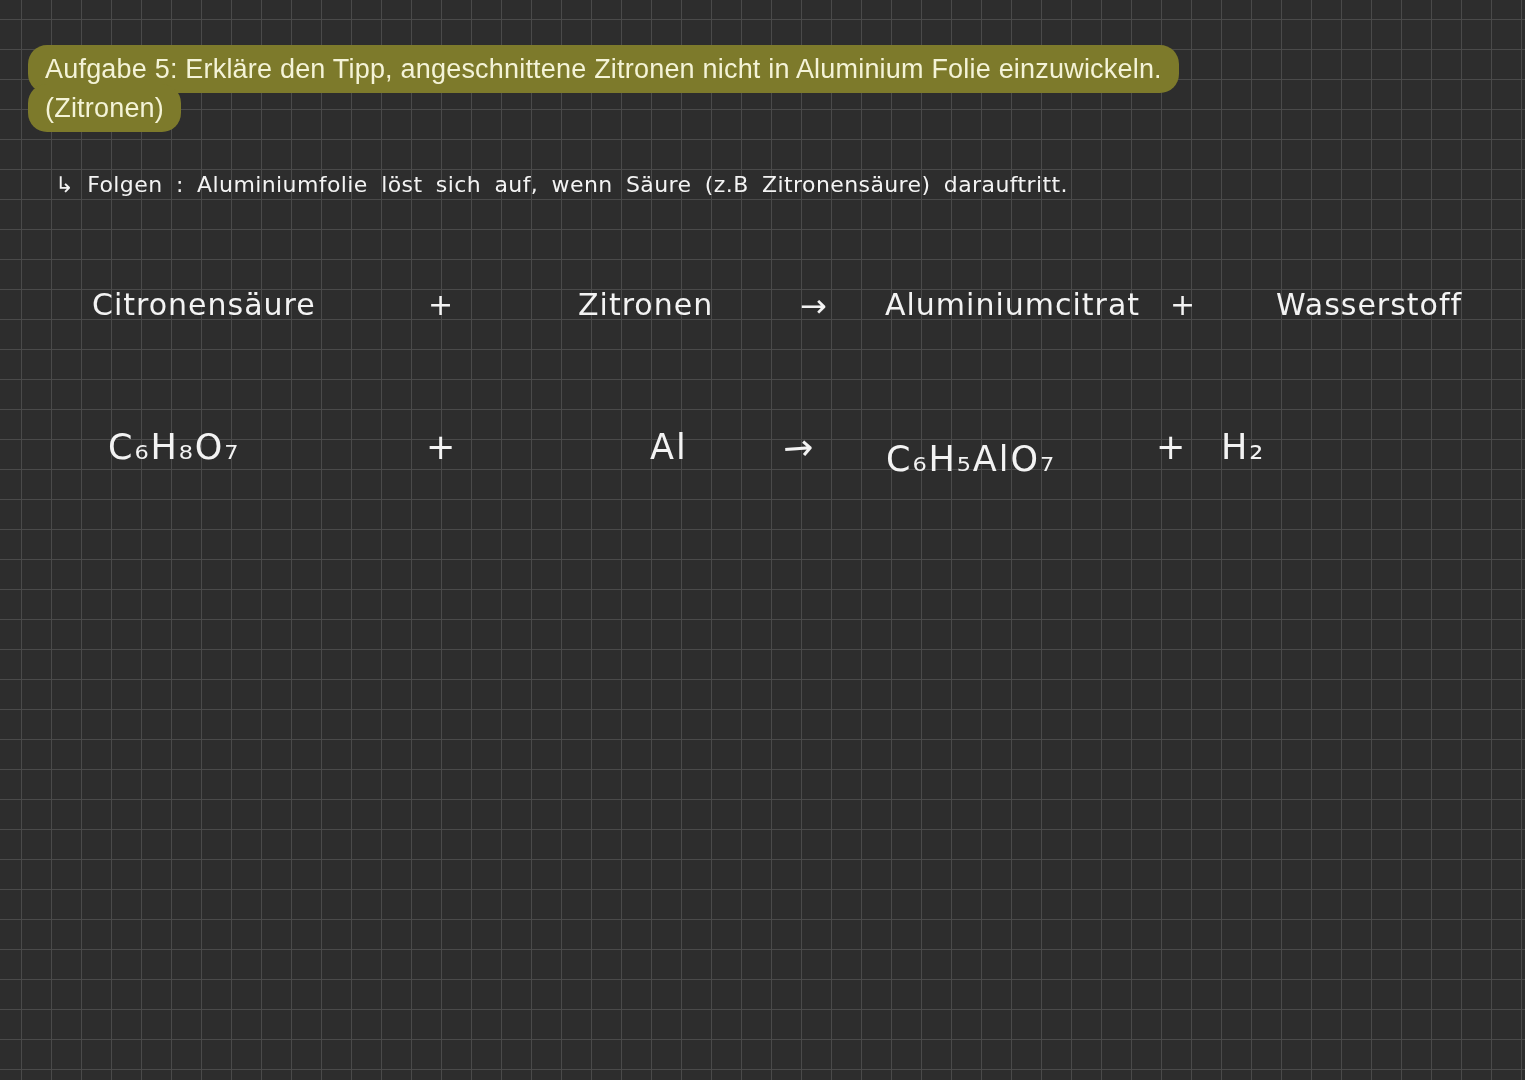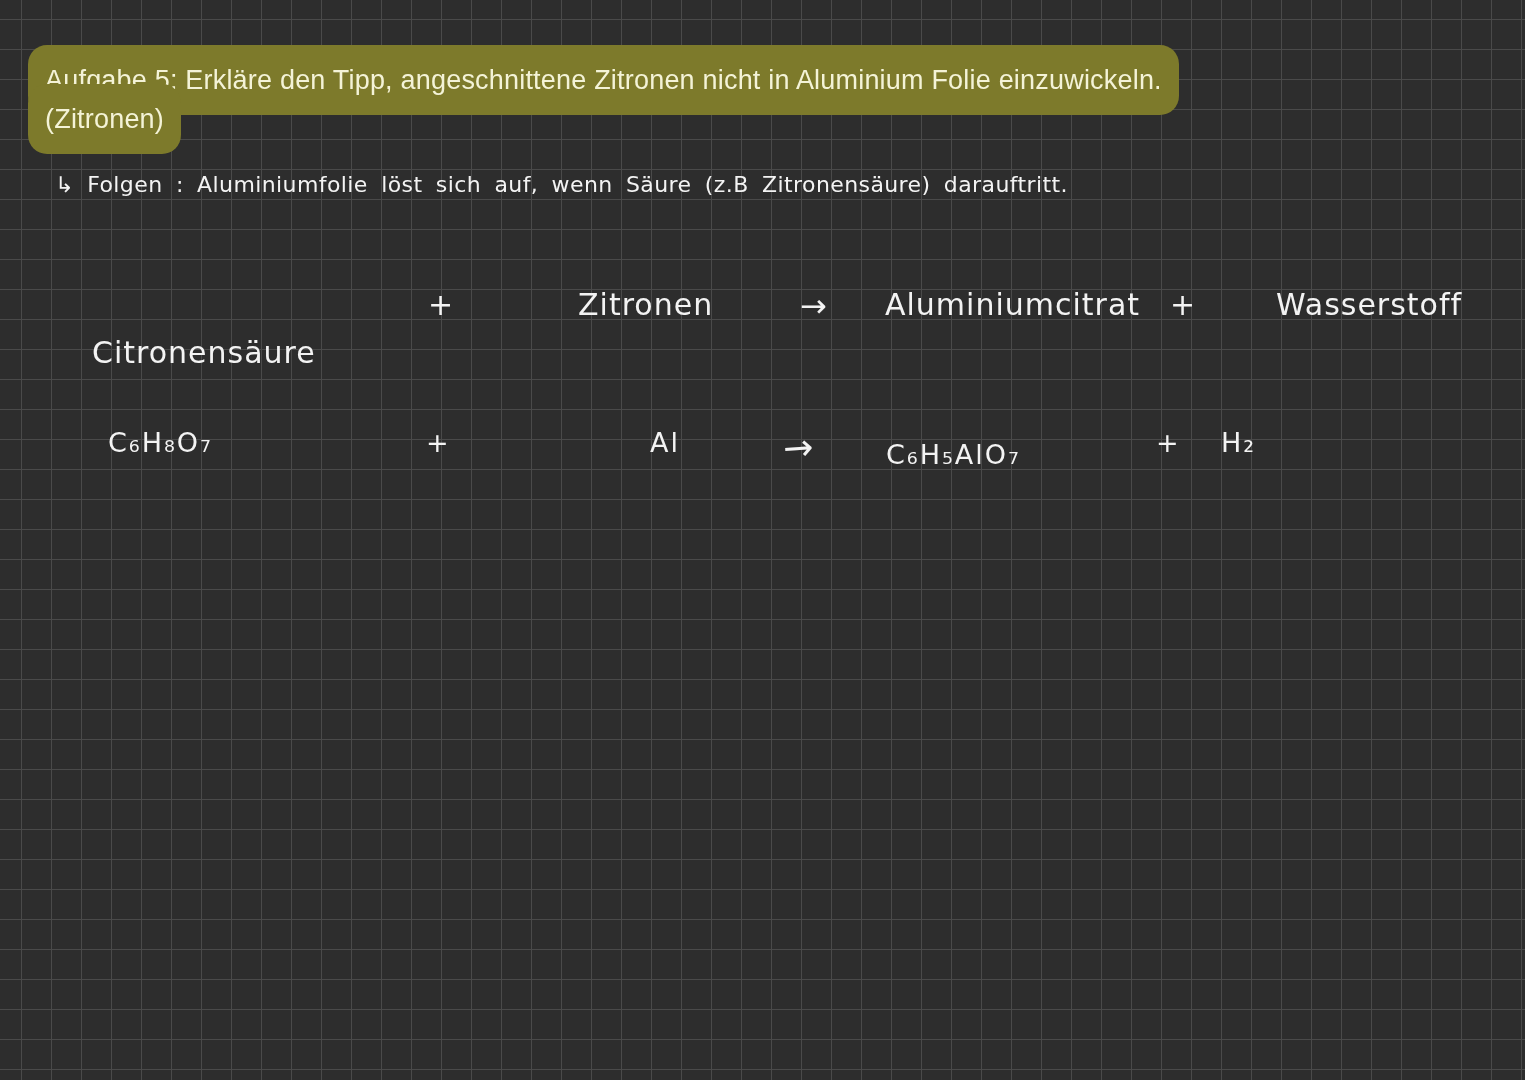--- a/index.html
+++ b/index.html
@@ -23,49 +23,49 @@
     background-position:21px 19px;
     font-family:"Liberation Sans", sans-serif;
   }
   .hl-line{
     position:absolute;
     background:var(--highlight);
     border-radius:19px;
     color:var(--title-text);
     font-size:27px;
     line-height:38px;
-    padding:16px 17px;
+    padding:5px 17px;
     white-space:nowrap;
     letter-spacing:0.2px;
   }
   #title-line-1{left:28px;top:45px;}
   #title-line-2{left:28px;top:84px;}
 
   .hand{
     position:absolute;
     color:var(--handwriting);
     font-family:"DejaVu Sans", sans-serif;
     white-space:nowrap;
   }
   #note-line{
     left:55px;top:172px;
     font-size:22px;
     word-spacing:6px;
     letter-spacing:0.4px;
   }
   .we{top:287px;font-size:30px;letter-spacing:1px;}
-  #we-reactant-1{left:92px;margin-top:48px;}
+  #we-reactant-1{left:92px;}
   #we-plus-1{left:428px;}
   #we-reactant-2{left:578px;}
   #we-arrow{left:800px;font-size:32px;}
   #we-product-1{left:885px;}
   #we-plus-2{left:1170px;}
   #we-product-2{left:1276px;}
 
-  .fe{top:427px;font-size:27px;letter-spacing:2px;}
+  .fe{top:427px;font-size:35px;letter-spacing:2px;}
   #fe-reactant-1{left:108px;}
   #fe-plus-1{left:426px;}
   #fe-reactant-2{left:650px;}
   #fe-arrow{left:783px;font-size:36px;transform:rotate(-4deg);}
   #fe-product-1{left:886px;margin-top:12px;}
   #fe-plus-2{left:1156px;}
   #fe-product-2{left:1221px;}
 </style>
 </head>
 <body>

